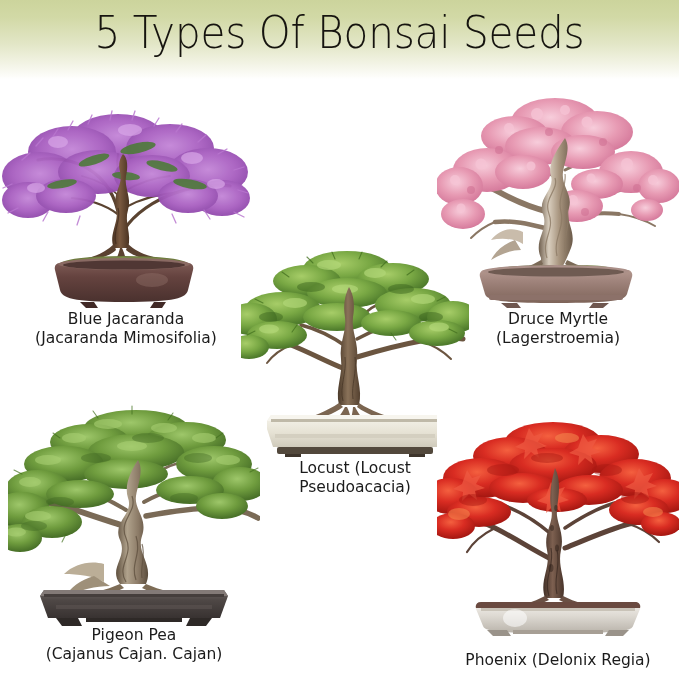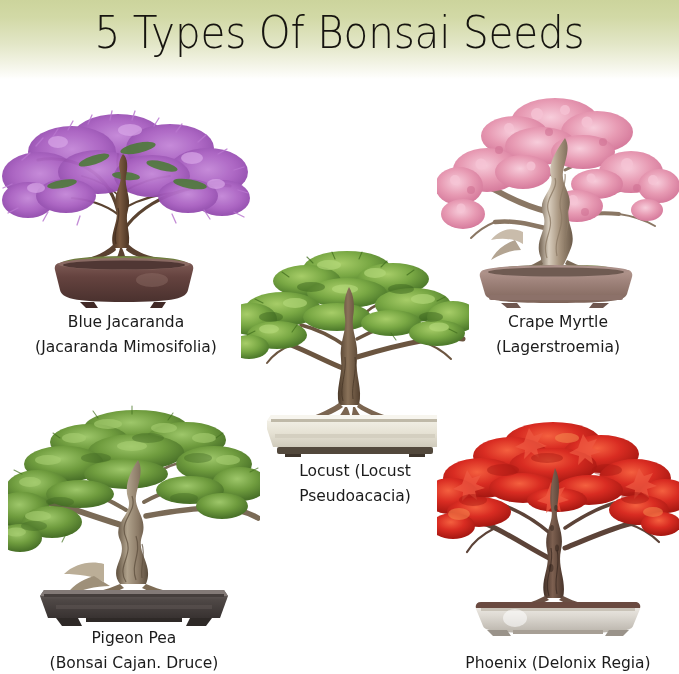--- a/index.html
+++ b/index.html
@@ -51,21 +51,21 @@
     position: absolute;
   }
   .bonsai-art {
     display: block;
   }
   .bonsai-label {
     text-align: center;
     font-family: "DejaVu Sans", sans-serif;
     font-size: 15.5px;
     font-weight: 400;
-    line-height: 25px;
+    line-height: 19px;
     color: #1b1b1b;
     white-space: pre-line;
   }
 
   
   #card-jacaranda   { left: 2px;   top: 80px;  width: 248px; }
   #card-crape       { left: 437px; top: 80px;  width: 242px; }
   #card-locust      { left: 241px; top: 229px; width: 228px; }
   #card-pigeonpea   { left: 8px;   top: 398px; width: 252px; }
   #card-phoenix     { left: 437px; top: 408px; width: 242px; }
@@ -288,21 +288,21 @@
       <ellipse cx="150" cy="190" rx="26" ry="5" fill="#7a8a4c" opacity="0.8"></ellipse>
 
       <path d="M48 190 L190 190 C194 190 196 193 195 197 L190 214 C188 220 178 223 119 223
                C60 223 50 220 48 214 L43 197 C42 193 44 190 48 190 Z" fill="url(#crpPot)"></path>
       <ellipse cx="119" cy="191" rx="73" ry="6" fill="#ab9089"></ellipse>
       <ellipse cx="119" cy="192" rx="68" ry="4.5" fill="#6f5b52"></ellipse>
       <rect x="52" y="215" width="134" height="5" rx="2" fill="#8c7169"></rect>
       <path d="M64 223 L70 228 L84 228 L80 223 Z" fill="#6f574f"></path>
       <path d="M156 223 L152 228 L166 228 L172 223 Z" fill="#6f574f"></path>
     </svg>
-    <div class="bonsai-label">Crape Myrtle
+    <div class="bonsai-label">Druce Myrtle
 (Lagerstroemia)</div>
   </div>
 
   <div class="bonsai-card" id="card-locust">
     <svg class="bonsai-art" width="228" height="228" viewBox="0 0 228 228">
       <defs>
         <radialGradient id="locCanopy" cx="42%" cy="35%" r="62%">
           <stop offset="0%" stop-color="#a7cd68"></stop>
           <stop offset="55%" stop-color="#79a844"></stop>
           <stop offset="100%" stop-color="#4f7c2c"></stop>
@@ -511,21 +511,21 @@
 
       <path d="M36 192 L216 192 L220 198 L212 220 L40 220 L32 198 Z" fill="url(#pigPot)"></path>
       <path d="M36 192 L216 192 L220 198 L32 198 Z" fill="#837a77"></path>
       <rect x="36" y="196" width="180" height="3" fill="#453e3c"></rect>
       <rect x="48" y="207" width="156" height="4" fill="#5e5654" opacity="0.55"></rect>
       <path d="M48 220 L54 228 L74 228 L70 220 Z" fill="#2e2927"></path>
       <path d="M182 220 L178 228 L198 228 L204 220 Z" fill="#2e2927"></path>
       <rect x="78" y="220" width="96" height="4" fill="#2e2927"></rect>
     </svg>
     <div class="bonsai-label">Pigeon Pea
-(Bonsai Cajan. Druce)</div>
+(Cajanus Cajan. Cajan)</div>
   </div>
 
   <div class="bonsai-card" id="card-phoenix">
     <svg class="bonsai-art" width="242" height="228" viewBox="0 0 242 228">
       <defs>
         <radialGradient id="phxCanopy" cx="45%" cy="35%" r="62%">
           <stop offset="0%" stop-color="#f4603f"></stop>
           <stop offset="50%" stop-color="#d92c22"></stop>
           <stop offset="100%" stop-color="#a81812"></stop>
         </radialGradient>

